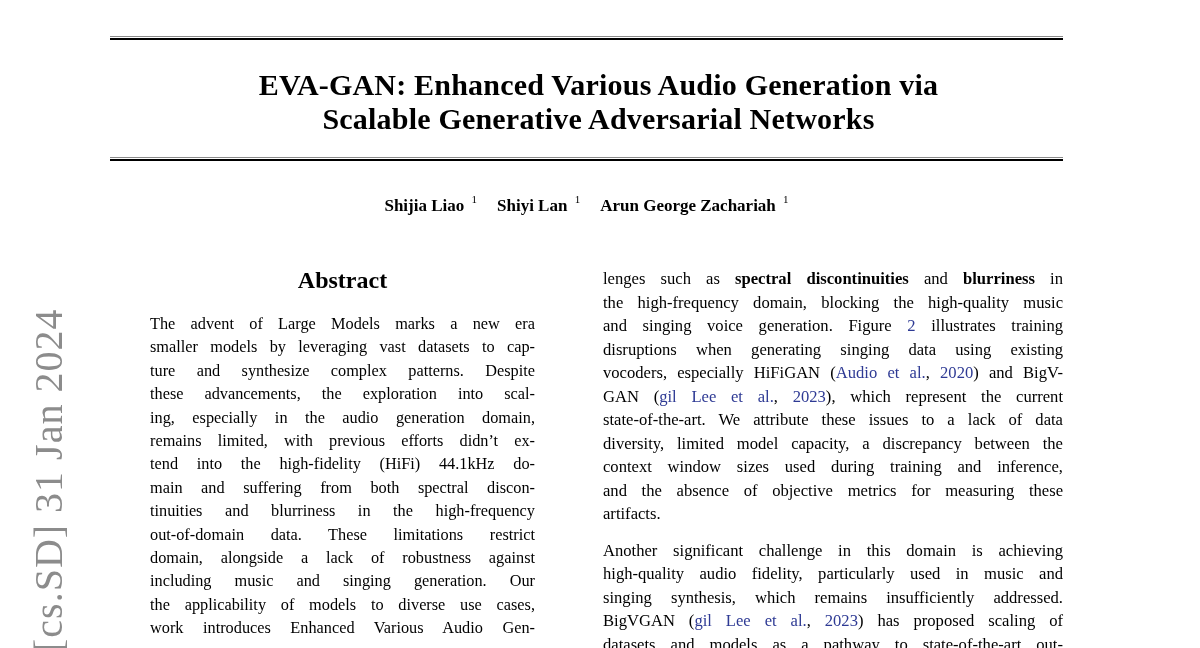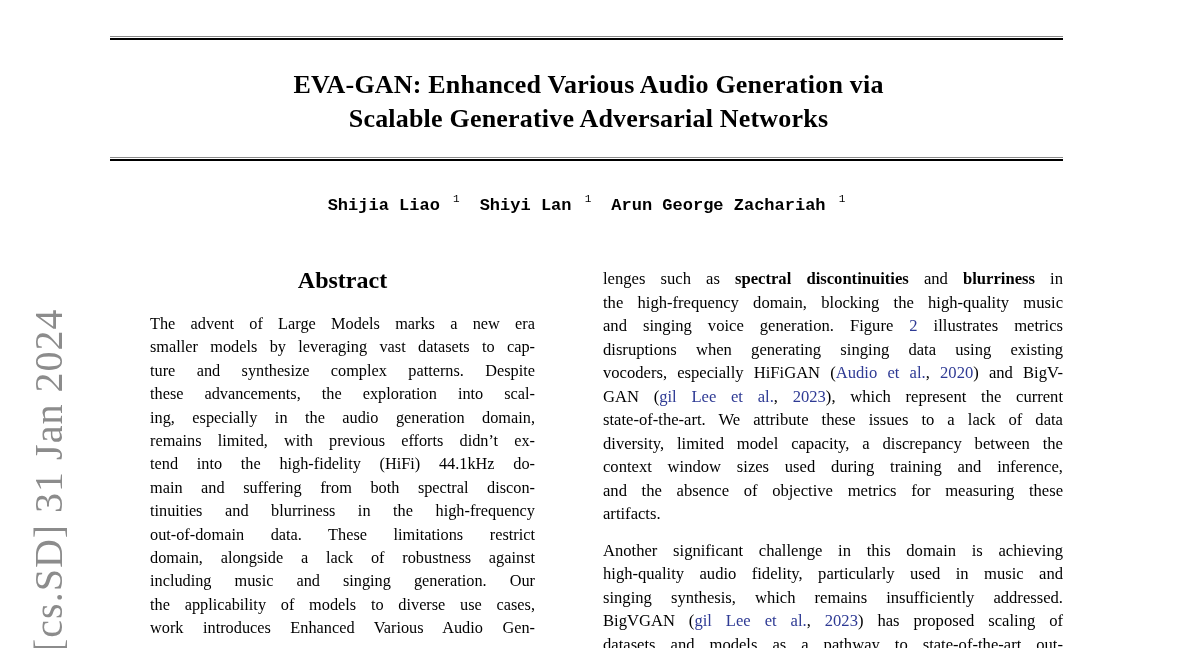--- a/index.html
+++ b/index.html
@@ -18,31 +18,31 @@
     position:absolute;left:110px;width:953px;height:1px;
     border-top:1px solid #8a8a8a;
     border-bottom:2.5px solid #000;
     background:#fff;
   }
   .rule-top{top:36px;}
   .rule-mid{top:157px;}
 
   
   .title{
-    position:absolute;left:112px;top:68px;width:953px;
-    text-align:center;font-weight:bold;font-size:26px;line-height:34px;
+    position:absolute;left:122px;top:68px;width:953px;
+    text-align:center;font-weight:bold;font-size:30px;line-height:34px;
     letter-spacing:.2px;
   }
 
   
   .authors{
     position:absolute;left:110px;top:194px;width:953px;
     text-align:center;font-size:17px;font-weight:bold;
   }
-  .author{display:inline-block;margin:0 10px;white-space:nowrap;font-family:Liberation Mono, monospace;}
+  .author{display:inline-block;margin:0 10px;white-space:nowrap;}
   .author sup{
     font-weight:normal;font-size:11px;margin-left:3px;
     position:relative;top:-1px;
   }
 
   
   .left-col{
     position:absolute;left:150px;top:268px;width:385px;
   }
   .abstract-heading{
@@ -115,21 +115,21 @@
           <div class="line"><span>the applicability of models to diverse use cases,</span></div>
           <div class="line"><span>work introduces Enhanced Various Audio Gen-</span></div>
         </div>
       </div>
   </div>
 
   <div class="right-col" id="right-paras">
       <div class="para">
         <div class="line"><span>lenges such as </span><span class="bold">spectral discontinuities</span><span> and </span><span class="bold">blurriness</span><span> in</span></div>
         <div class="line"><span>the high-frequency domain, blocking the high-quality music</span></div>
-        <div class="line"><span>and singing voice generation. Figure </span><span class="cite">2</span><span> illustrates metrics</span></div>
+        <div class="line"><span>and singing voice generation. Figure </span><span class="cite">2</span><span> illustrates training</span></div>
         <div class="line"><span>disruptions when generating singing data using existing</span></div>
         <div class="line"><span>vocoders, especially HiFiGAN (</span><span class="cite">Audio et al.</span><span>, </span><span class="cite">2020</span><span>) and BigV-</span></div>
         <div class="line"><span>GAN (</span><span class="cite">gil Lee et al.</span><span>, </span><span class="cite">2023</span><span>), which represent the current</span></div>
         <div class="line"><span>state-of-the-art. We attribute these issues to a lack of data</span></div>
         <div class="line"><span>diversity, limited model capacity, a discrepancy between the</span></div>
         <div class="line"><span>context window sizes used during training and inference,</span></div>
         <div class="line"><span>and the absence of objective metrics for measuring these</span></div>
         <div class="line lastline"><span>artifacts.</span></div>
       </div>
       <div class="para">

